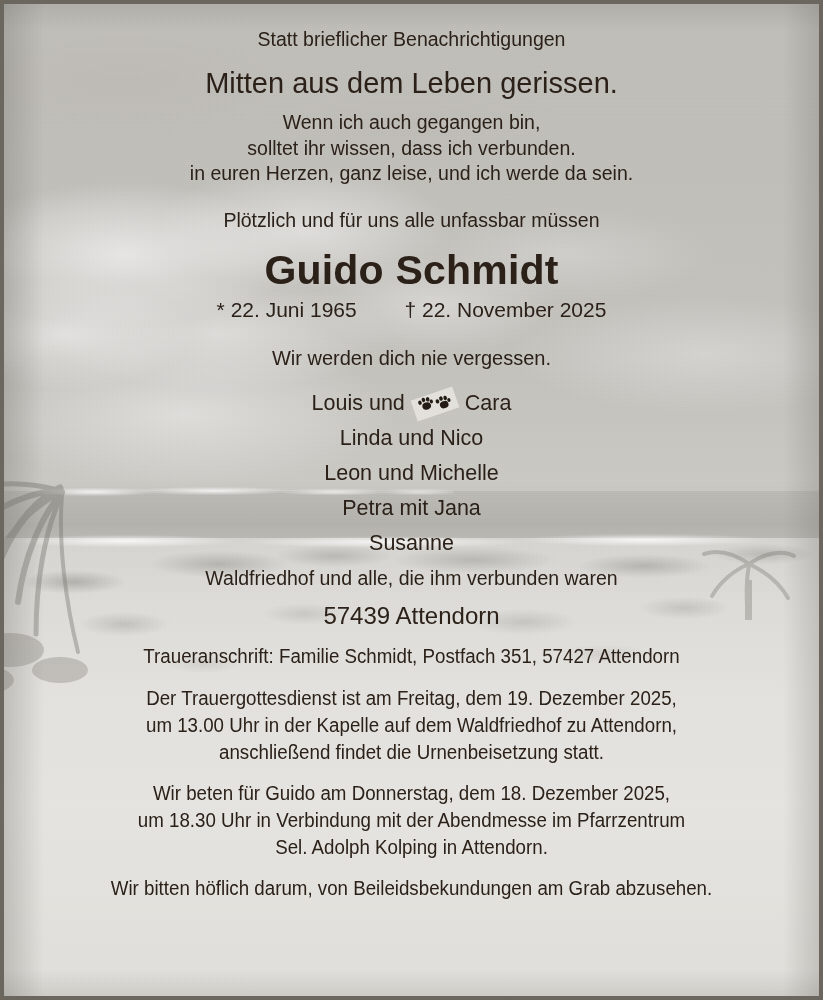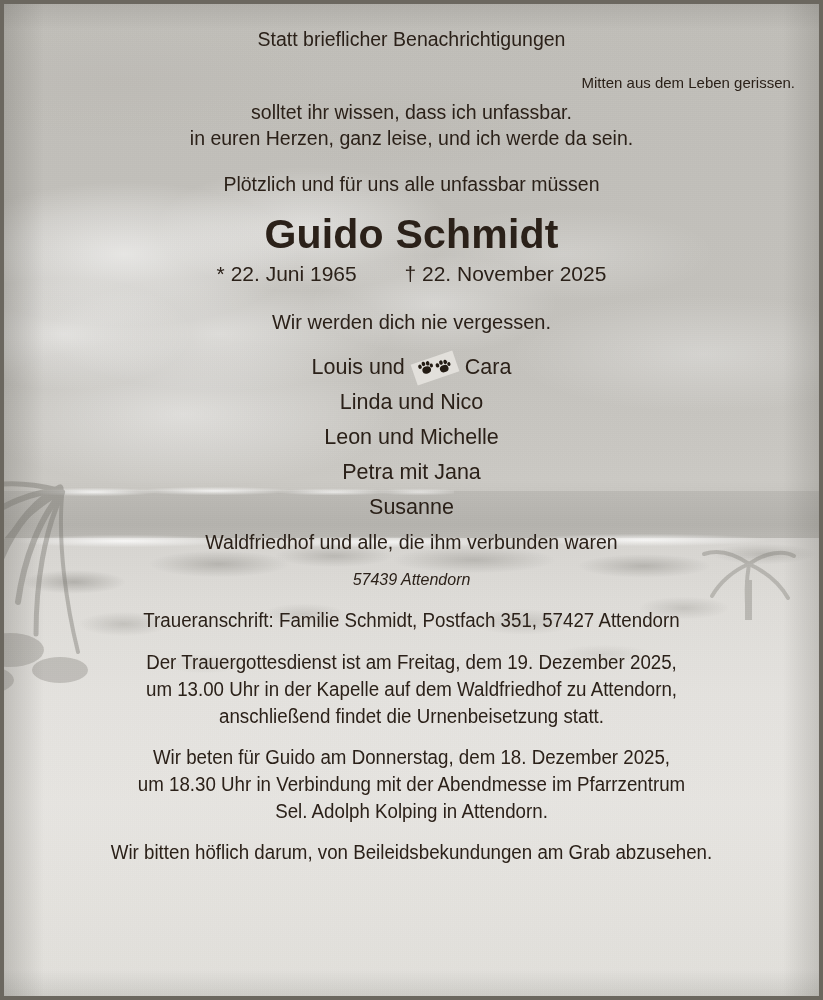--- a/index.html
+++ b/index.html
@@ -159,24 +159,23 @@
   }
 
   .line { margin: 0; }
 
   .intro {
     font-size: 19.5px;
     line-height: 26px;
     margin-bottom: 16px;
   }
   .motto {
-    font-size: 15px;
+    font-size: 29px;
     line-height: 30px;
-    margin-bottom: 2px;
-    text-align: right;
+    margin-bottom: 12px;
   }
   .poem {
     font-size: 19.5px;
     line-height: 25.5px;
     margin-bottom: 20px;
   }
   .announce {
     font-size: 19.5px;
     line-height: 26px;
     margin-bottom: 12px;
@@ -203,23 +202,22 @@
 
   .mourner {
     font-size: 21.5px;
     line-height: 35px;
   }
   .mourner-wide {
     font-size: 19.5px;
     line-height: 34px;
   }
   .town {
-    font-size: 16px;
+    font-size: 24px;
     line-height: 42px;
-    font-style: italic;
   }
 
   
   .paw-sticker {
     display: inline-block;
     position: relative;
     width: 44px;
     height: 22px;
     vertical-align: -5px;
     margin: 0 2px;
@@ -293,21 +291,22 @@
   <div class="bg-layer bg-grain"></div>
   <div class="bg-layer bg-vignette"></div>
 
   <div class="content">
 
     <p class="line intro">Statt brieflicher Benachrichtigungen</p>
 
     <p class="line motto">Mitten aus dem Leben gerissen.</p>
 
     <div class="poem">
-      <p class="line">solltet ihr wissen, dass ich unfassbar.</p>
+      <p class="line">Wenn ich auch gegangen bin,</p>
+      <p class="line">solltet ihr wissen, dass ich verbunden.</p>
       <p class="line">in euren Herzen, ganz leise, und ich werde da sein.</p>
     </div>
 
     <div class="announce">
       <p class="line">Plötzlich und für uns alle unfassbar müssen</p>
     </div>
 
     <p class="line deceased-name">Guido Schmidt</p>
 
     <p class="line dates">

